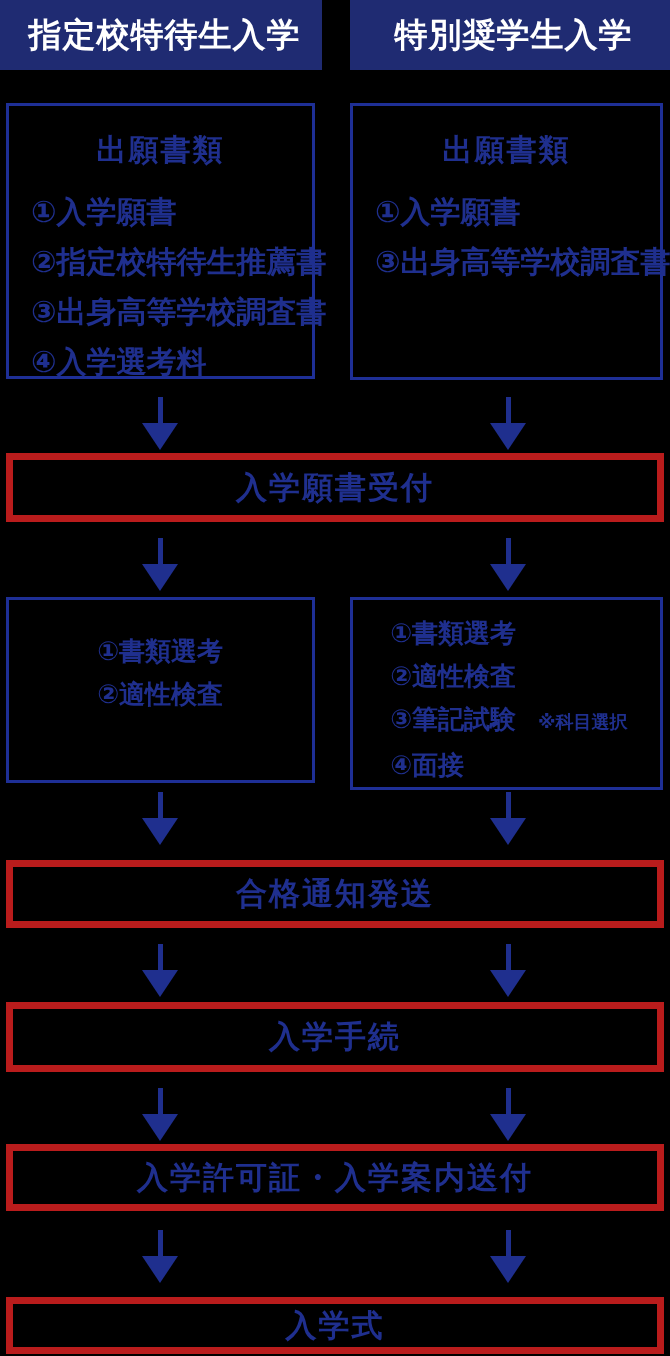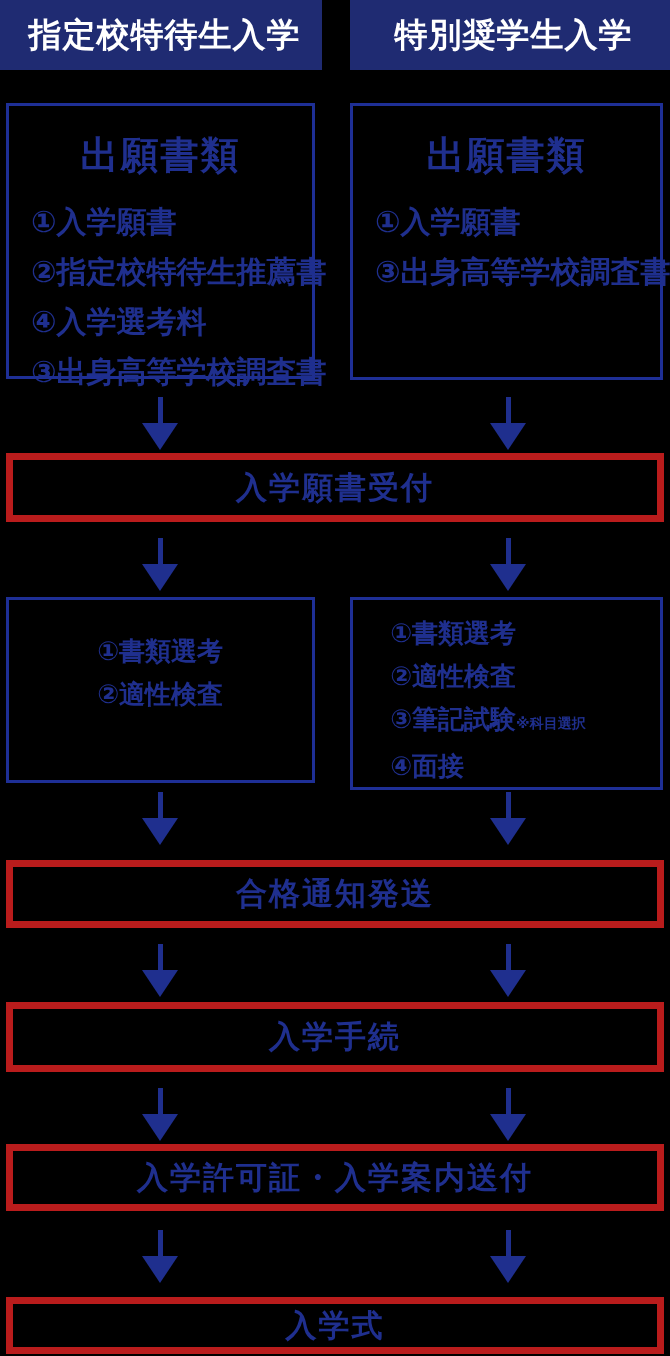--- a/index.html
+++ b/index.html
@@ -23,38 +23,38 @@
   
   .box{
     position:absolute;
     border:3px solid #1e2f96;
     color:#1f2f8e;
   }
   .docL{left:6px;top:103px;width:309px;height:276px;}
   .docR{left:350px;top:103px;width:313px;height:277px;}
   .boxtitle{
     margin-top:24px;text-align:center;
-    font-size:38px;font-weight:bold;letter-spacing:2px;
+    font-size:30px;font-weight:bold;letter-spacing:2px;
   }
   .doclist{
     list-style:none;margin:16px 0 0 0;padding:0 0 0 22px;
   }
   .doclist li{
     font-size:30px;font-weight:bold;line-height:50px;white-space:nowrap;
   }
   
   .selL{left:6px;top:597px;width:309px;height:186px;}
   .selR{left:350px;top:597px;width:313px;height:193px;}
   .sellist{list-style:none;margin:0;padding:0;}
   .selL .sellist{padding:30px 0 0 88px;}
   .selR .sellist{padding:12px 0 0 37px;}
   .sellist li{
     font-size:26px;font-weight:bold;line-height:43px;white-space:nowrap;
   }
-  .note{font-size:14px;font-weight:bold;margin-left:0;}
+  .note{font-size:18px;font-weight:bold;margin-left:22px;}
   
   .bar{
     position:absolute;left:6px;width:658px;
     border:7px solid #b91c1c;color:#1f2f8e;
     display:flex;align-items:center;justify-content:center;
     font-size:31px;font-weight:bold;letter-spacing:2px;white-space:nowrap;
   }
   .bar1{top:453px;height:69px;}
   .bar2{top:860px;height:68px;}
   .bar3{top:1002px;height:70px;}
@@ -78,22 +78,22 @@
 <div class="stage">
 
   <div class="hdr hdrL">指定校特待生入学</div>
   <div class="hdr hdrR">特別奨学生入学</div>
 
   <div class="box docL">
     <div class="boxtitle">出願書類</div>
     <ul class="doclist">
       <li>①入学願書</li>
       <li>②指定校特待生推薦書</li>
+      <li>③出身高等学校調査書</li>
       <li>④入学選考料</li>
-      <li>③出身高等学校調査書</li>
     </ul>
   </div>
 
   <div class="box docR">
     <div class="boxtitle">出願書類</div>
     <ul class="doclist">
       <li>①入学願書</li>
       <li>③出身高等学校調査書</li>
     </ul>
   </div>

